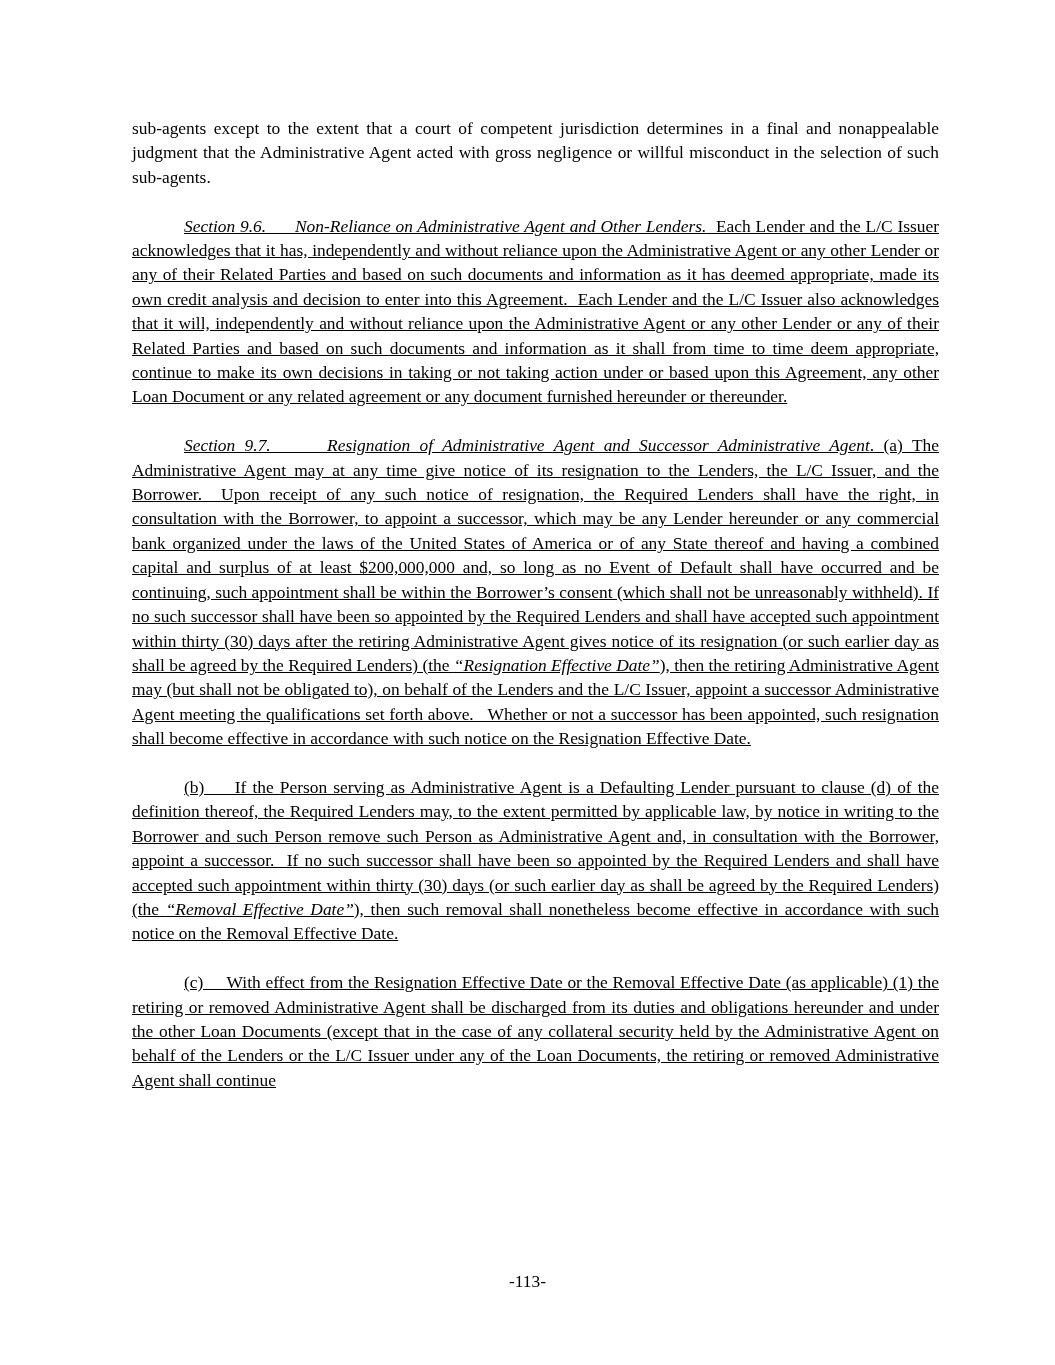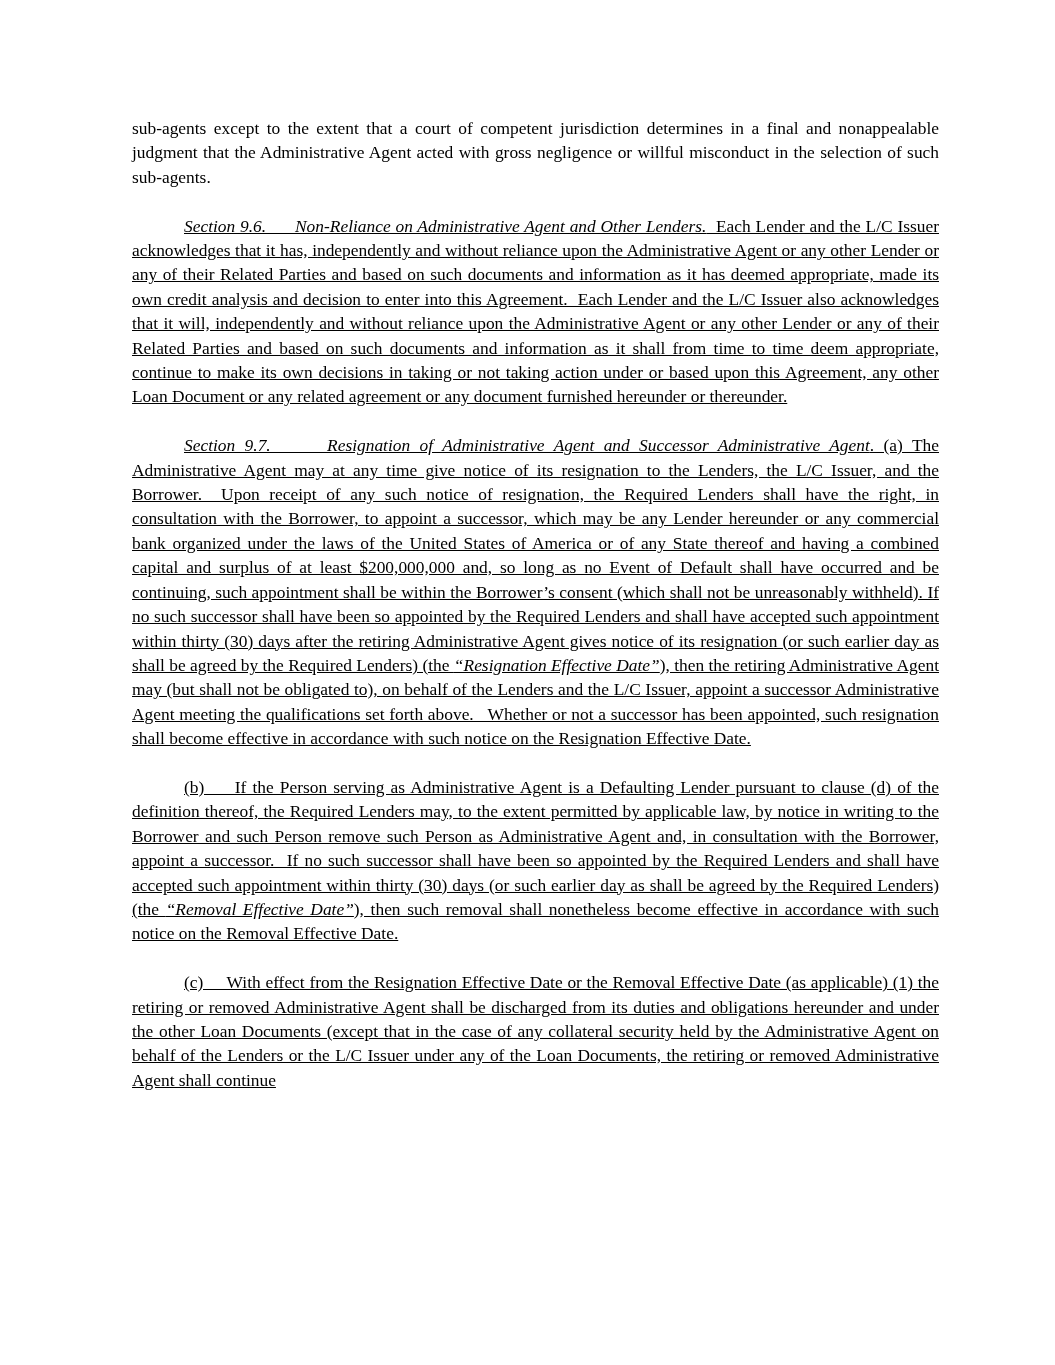--- a/index.html
+++ b/index.html
@@ -45,13 +45,14 @@
 <body>
 
 <div class="page">
   <div class="body-text">
       <p class="para"><span class="run">sub-agents except to the extent that a court of competent jurisdiction determines in a final and nonappealable judgment that the Administrative Agent acted with gross negligence or willful misconduct in the selection of such sub-agents.</span></p>
       <p class="para indent"><span class="run italic">Section 9.6.&nbsp;&nbsp;&nbsp;&nbsp;&nbsp;&nbsp;Non-Reliance on Administrative Agent and Other Lenders.</span><span class="run">&nbsp; Each Lender and the L/C Issuer acknowledges that it has, independently and without reliance upon the Administrative Agent or any other Lender or any of their Related Parties and based on such documents and information as it has deemed appropriate, made its own credit analysis and decision to enter into this Agreement.&nbsp; Each Lender and the L/C Issuer also acknowledges that it will, independently and without reliance upon the Administrative Agent or any other Lender or any of their Related Parties and based on such documents and information as it shall from time to time deem appropriate, continue to make its own decisions in taking or not taking action under or based upon this Agreement, any other Loan Document or any related agreement or any document furnished hereunder or thereunder.</span></p>
       <p class="para indent"><span class="run italic">Section 9.7.&nbsp;&nbsp;&nbsp;&nbsp;&nbsp;&nbsp;Resignation of Administrative Agent and Successor Administrative Agent</span><span class="run">. (a) The Administrative Agent may at any time give notice of its resignation to the Lenders, the L/C Issuer, and the Borrower.&nbsp; Upon receipt of any such notice of resignation, the Required Lenders shall have the right, in consultation with the Borrower, to appoint a successor, which may be any Lender hereunder or any commercial bank organized under the laws of the United States of America or of any State thereof and having a combined capital and surplus of at least $200,000,000 and, so long as no Event of Default shall have occurred and be continuing, such appointment shall be within the Borrower’s consent (which shall not be unreasonably withheld). If no such successor shall have been so appointed by the Required Lenders and shall have accepted such appointment within thirty (30) days after the retiring Administrative Agent gives notice of its resignation (or such earlier day as shall be agreed by the Required Lenders) (the </span><span class="run italic">“Resignation Effective Date”</span><span class="run">), then the retiring Administrative Agent may (but shall not be obligated to), on behalf of the Lenders and the L/C Issuer, appoint a successor Administrative Agent meeting the qualifications set forth above.&nbsp;&nbsp; Whether or not a successor has been appointed, such resignation shall become effective in accordance with such notice on the Resignation Effective Date.</span></p>
       <p class="para indent"><span class="run">(b)&nbsp;&nbsp;&nbsp;&nbsp; If the Person serving as Administrative Agent is a Defaulting Lender pursuant to clause (d) of the definition thereof, the Required Lenders may, to the extent permitted by applicable law, by notice in writing to the Borrower and such Person remove such Person as Administrative Agent and, in consultation with the Borrower, appoint a successor.&nbsp; If no such successor shall have been so appointed by the Required Lenders and shall have accepted such appointment within thirty (30) days (or such earlier day as shall be agreed by the Required Lenders) (the </span><span class="run italic">“Removal Effective Date”</span><span class="run">), then such removal shall nonetheless become effective in accordance with such notice on the Removal Effective Date.</span></p>
       <p class="para indent"><span class="run">(c)&nbsp;&nbsp;&nbsp;&nbsp; With effect from the Resignation Effective Date or the Removal Effective Date (as applicable) (1) the retiring or removed Administrative Agent shall be discharged from its duties and obligations hereunder and under the other Loan Documents (except that in the case of any collateral security held by the Administrative Agent on behalf of the Lenders or the L/C Issuer under any of the Loan Documents, the retiring or removed Administrative Agent shall continue</span></p>
     </div>
+  <div class="footer">-113-</div>
 </div>
 
 </body></html>

